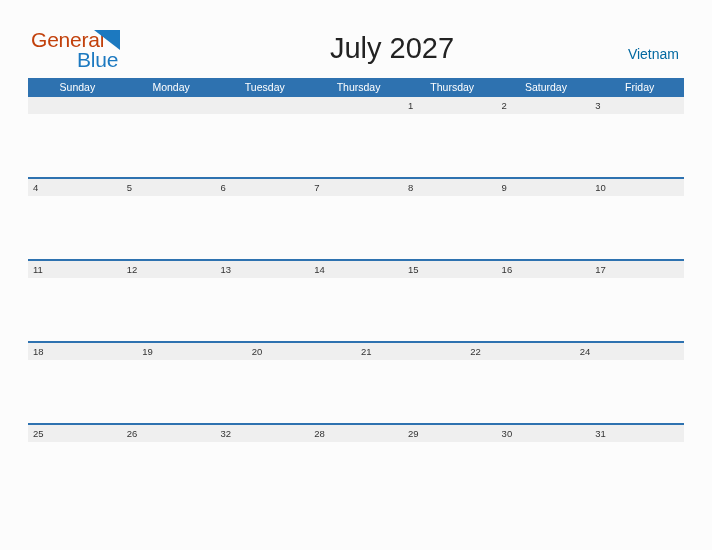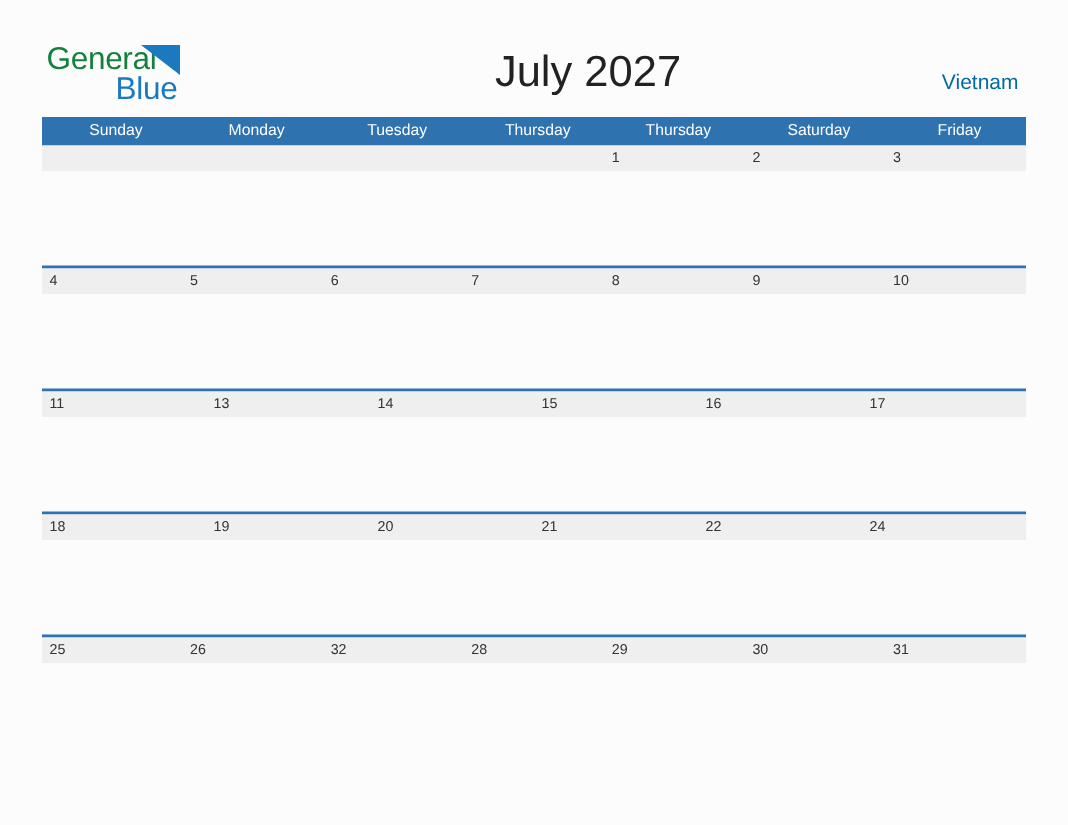--- a/index.html
+++ b/index.html
@@ -38,21 +38,21 @@
     width: 120px;
     height: 42px;
     user-select: none;
   }
   .logo-general {
     position: absolute;
     left: 0;
     top: 0;
     font-size: 21px;
     line-height: 23px;
-    color: #15803d;
+    color: #c2410c;
     letter-spacing: -0.2px;
     font-family: "Liberation Sans", sans-serif;
   }
   .logo-flag {
     position: absolute;
     left: 63px;
     top: 2px;
     width: 28px;
     height: 22px;
   }
@@ -271,20 +271,21 @@
           </div>
         <div class="event-cell">
             <span class="event-text"></span>
           </div>
       </div>
     </div>
 
     <div class="week-row">
       <div class="daynum-strip">
         <div class="daynum-cell">11</div>
+        <div class="daynum-cell">12</div>
         <div class="daynum-cell">13</div>
         <div class="daynum-cell">14</div>
         <div class="daynum-cell">15</div>
         <div class="daynum-cell">16</div>
         <div class="daynum-cell">17</div>
       </div>
       <div class="event-strip">
         <div class="event-cell">
             <span class="event-text"></span>
           </div>

